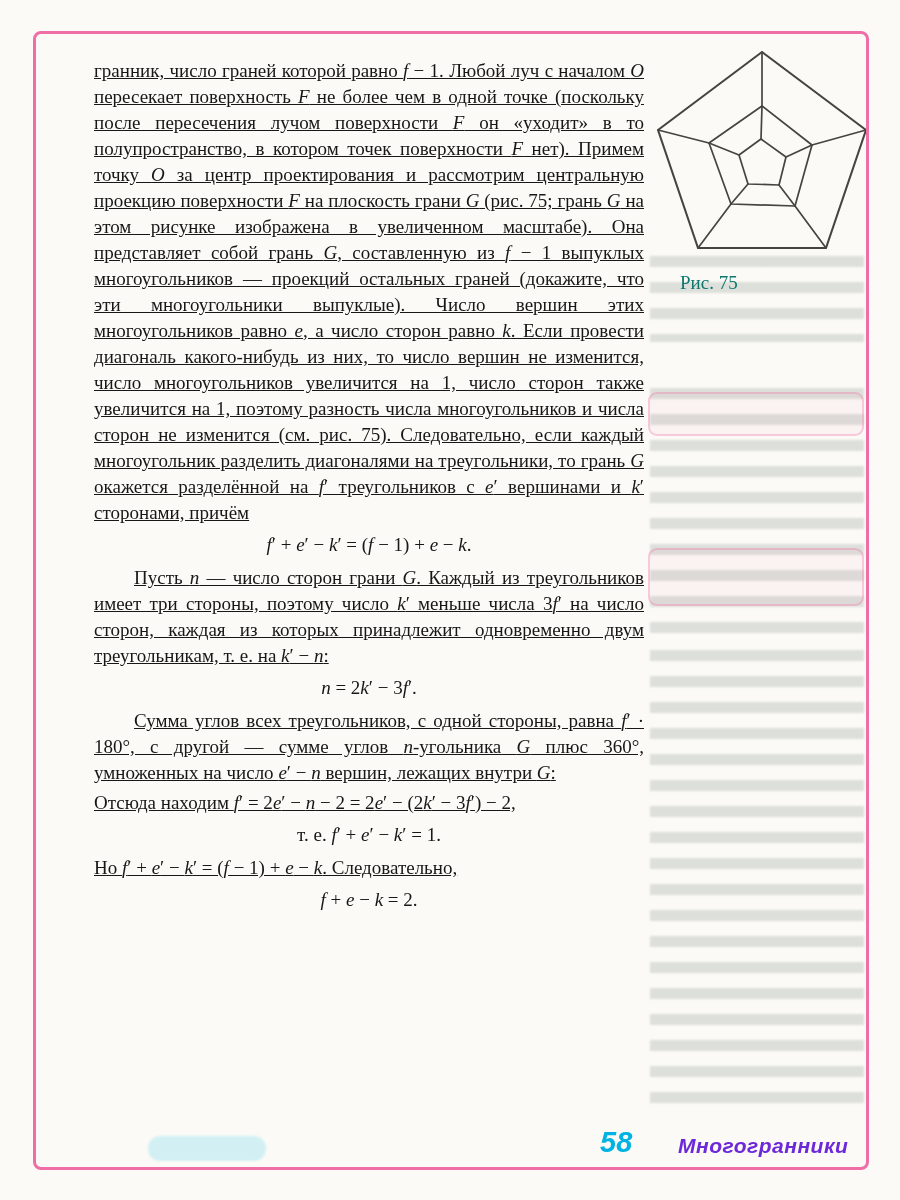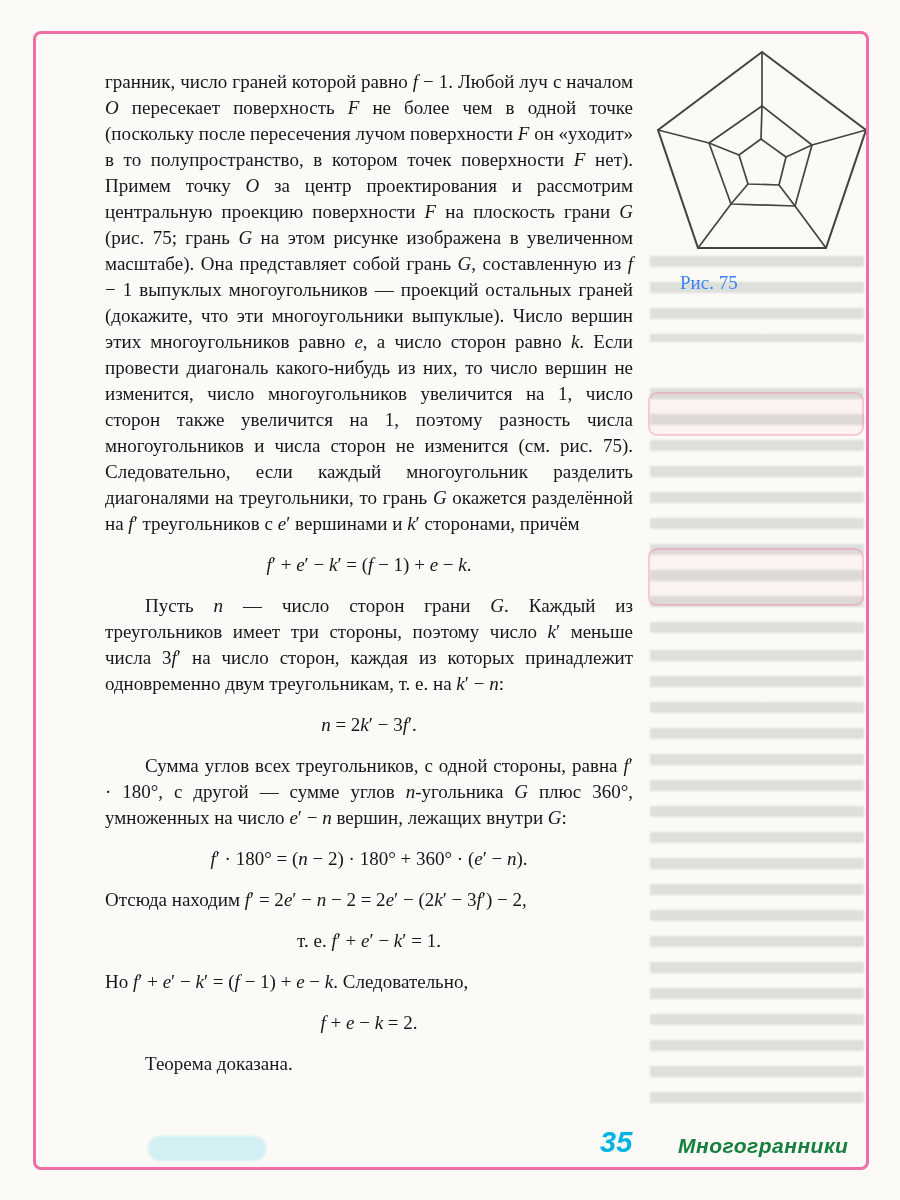--- a/index.html
+++ b/index.html
@@ -29,58 +29,58 @@
   .text-column {
     position: absolute;
     left: 90px; top: 54px;
     width: 558px;
     color: #171717;
     font-size: 19px;
     line-height: 26px;
     text-align: justify;
     z-index: 2;
   }
-  .para { margin: 15px; }
+  .para { margin: 4px; text-decoration: underline; }
   .para.indent { text-indent: 40px; }
   .formula {
     text-align: center;
     margin: 6px 0 7px;
   }
 
   
   .figure {
     position: absolute;
     left: 652px; top: 46px;
     width: 220px; height: 220px;
     z-index: 2;
   }
   .figure svg { display: block; }
   .figure-caption {
     position: absolute;
     left: 680px; top: 272px;
     font-size: 19px;
-    color: #3b82f6;
+    color: #0f766e;
     z-index: 2;
   }
 
   
   .footer-num {
     position: absolute;
     left: 600px; top: 1126px;
     color: #00b3e3;
     font-family: "Liberation Sans", sans-serif;
     font-weight: bold;
     font-style: italic;
     font-size: 29px;
     z-index: 2;
   }
   .footer-section {
     position: absolute;
     left: 678px; top: 1134px;
-    color: #15803d;
+    color: #6d28d9;
     font-family: "Liberation Sans", sans-serif;
     font-weight: bold;
     font-style: italic;
     font-size: 21px;
     letter-spacing: 0.5px;
     z-index: 2;
   }
 
   
   .ghost-lines {
@@ -132,26 +132,24 @@
 <div class="ghost-footer"></div>
 
 <div class="frame"></div>
 
 <div class="text-column">
     <div class="para">гранник, число граней которой равно <i>f</i> − 1. Любой луч с началом <i>O</i> пересекает поверхность <i>F</i> не более чем в одной точке (поскольку после пересечения лучом поверхности <i>F</i> он «уходит» в то полупространство, в котором точек поверхности <i>F</i> нет). Примем точку <i>O</i> за центр проектирования и рассмотрим центральную проекцию поверхности <i>F</i> на плоскость грани <i>G</i> (рис. 75; грань <i>G</i> на этом рисунке изображена в увеличенном масштабе). Она представляет собой грань <i>G</i>, составленную из <i>f</i> − 1 выпуклых многоугольников — проекций остальных граней (докажите, что эти многоугольники выпуклые). Число вершин этих многоугольников равно <i>e</i>, а число сторон равно <i>k</i>. Если провести диагональ какого-нибудь из них, то число вершин не изменится, число многоугольников увеличится на 1, число сторон также увеличится на 1, поэтому разность числа многоугольников и числа сторон не изменится (см. рис. 75). Следовательно, если каждый многоугольник разделить диагоналями на треугольники, то грань <i>G</i> окажется разделённой на <i>f</i>′ треугольников с <i>e</i>′ вершинами и <i>k</i>′ сторонами, причём</div>
     <div class="formula"><i>f</i>′ + <i>e</i>′ − <i>k</i>′ = (<i>f</i> − 1) + <i>e</i> − <i>k</i>.</div>
     <div class="para indent">Пусть <i>n</i> — число сторон грани <i>G</i>. Каждый из треугольников имеет три стороны, поэтому число <i>k</i>′ меньше числа 3<i>f</i>′ на число сторон, каждая из которых принадлежит одновременно двум треугольникам, т. е. на <i>k</i>′ − <i>n</i>:</div>
     <div class="formula"><i>n</i> = 2<i>k</i>′ − 3<i>f</i>′.</div>
     <div class="para indent">Сумма углов всех треугольников, с одной стороны, равна <i>f</i>′ · 180°, с другой — сумме углов <i>n</i>-угольника <i>G</i> плюс 360°, умноженных на число <i>e</i>′ − <i>n</i> вершин, лежащих внутри <i>G</i>:</div>
-    <div class="formula"><i>f</i>′ · 180° = (<i>n</i> − 2) · 180° + 360° · (<i>e</i>′ − <i>n</i>).</div>
     <div class="para">Отсюда находим <i>f</i>′ = 2<i>e</i>′ − <i>n</i> − 2 = 2<i>e</i>′ − (2<i>k</i>′ − 3<i>f</i>′) − 2,</div>
     <div class="formula">т. е. <i>f</i>′ + <i>e</i>′ − <i>k</i>′ = 1.</div>
     <div class="para">Но <i>f</i>′ + <i>e</i>′ − <i>k</i>′ = (<i>f</i> − 1) + <i>e</i> − <i>k</i>. Следовательно,</div>
     <div class="formula"><i>f</i> + <i>e</i> − <i>k</i> = 2.</div>
-    <div class="para indent">Теорема доказана.</div>
   </div>
 
 <div class="figure">
   <svg width="220" height="220" viewBox="0 0 220 220">
     <g fill="none" stroke="#46443f" stroke-width="1.7" stroke-linejoin="round" stroke-linecap="round">
 
       <polygon points="110,6 214,84 174,202 46,202 6,84" stroke-width="2.1"></polygon>
 
       <polygon points="110,60 160,99 143,160 79,158 57,97"></polygon>
 
@@ -166,14 +164,14 @@
       <line x1="110" y1="60" x2="109" y2="93"></line>
       <line x1="57" y1="97" x2="87" y2="109"></line>
       <line x1="79" y1="158" x2="96" y2="138"></line>
       <line x1="143" y1="160" x2="127" y2="139"></line>
       <line x1="160" y1="99" x2="134" y2="111"></line>
     </g>
   </svg>
 </div>
 <div class="figure-caption">Рис. 75</div>
 
-<div class="footer-num">35</div>
+<div class="footer-num">58</div>
 <div class="footer-section">Многогранники</div>
 
 </body></html>

